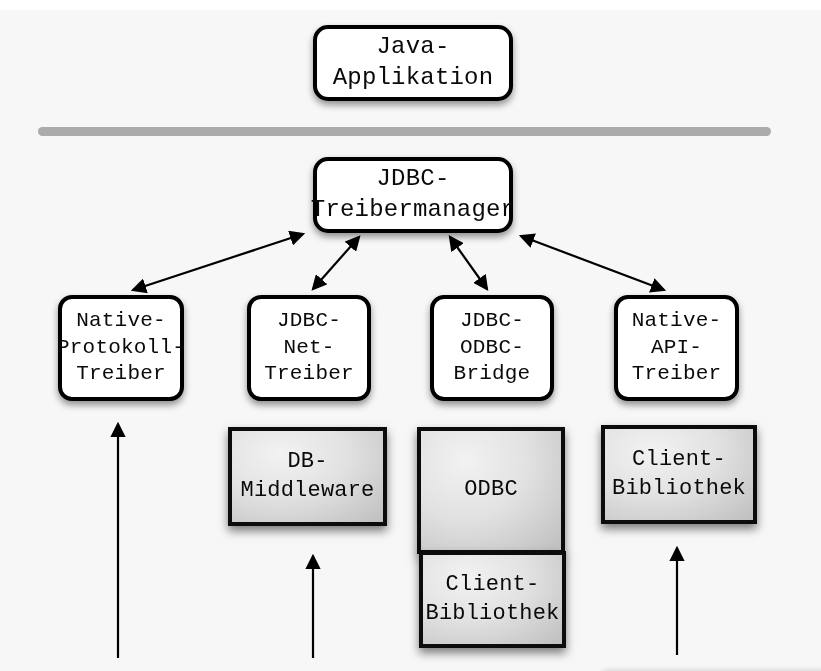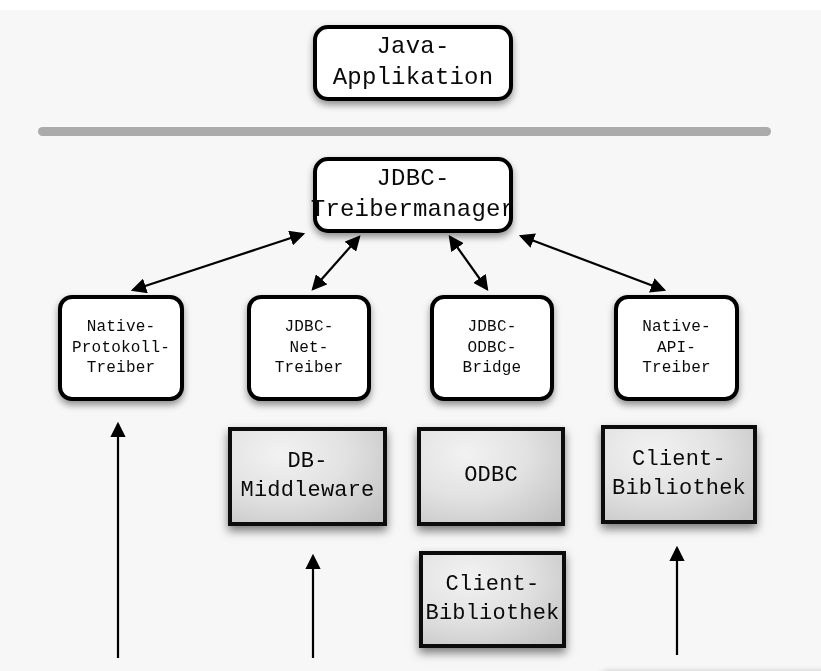--- a/index.html
+++ b/index.html
@@ -24,21 +24,21 @@
     line-height: 1.28;
     letter-spacing: 0.2px;
   }
   .rbox {
     background: #ffffff;
     border: 4px solid #000000;
     border-radius: 15px;
     box-shadow: 0 4px 7px rgba(0,0,0,0.42);
     font-size: 24px;
   }
-  .rbox.small { font-size: 16px; border-radius: 14px; }
+  .rbox.small { font-size: 21px; border-radius: 14px; }
   .gbox {
     background: radial-gradient(ellipse at 32% 25%, #f2f2f2 0%, #e2e2e2 45%, #c2c2c2 95%);
     border: 4px solid #0c0c0c;
     box-shadow: 0 5px 9px rgba(0,0,0,0.5);
     font-size: 22px;
   }
   .api-bar {
     position: absolute;
     left: 38px; top: 117px;
     width: 733px; height: 9px;
@@ -93,21 +93,21 @@
 ODBC-
 Bridge</div>
 
   <div class="node rbox small" style="left:614px; top:285px; width:125px; height:106px;">Native-
 API-
 Treiber</div>
 
   <div class="node gbox" style="left:228px; top:417px; width:159px; height:99px;">DB-
 Middleware</div>
 
-  <div class="node gbox" style="left:417px; top:417px; width:148px; height:99px;">ODBC</div>
+  <div class="node gbox" style="left:417px; top:417px; width:148px; height:127px;">ODBC</div>
 
   <div class="node gbox" style="left:601px; top:415px; width:156px; height:99px;">Client-
 Bibliothek</div>
 
   <div class="node gbox" style="left:419px; top:541px; width:147px; height:97px;">Client-
 Bibliothek</div>
 
   <div class="peek-box"></div>
 
   <svg class="wires" viewBox="0 0 821 671" xmlns="http://www.w3.org/2000/svg">

